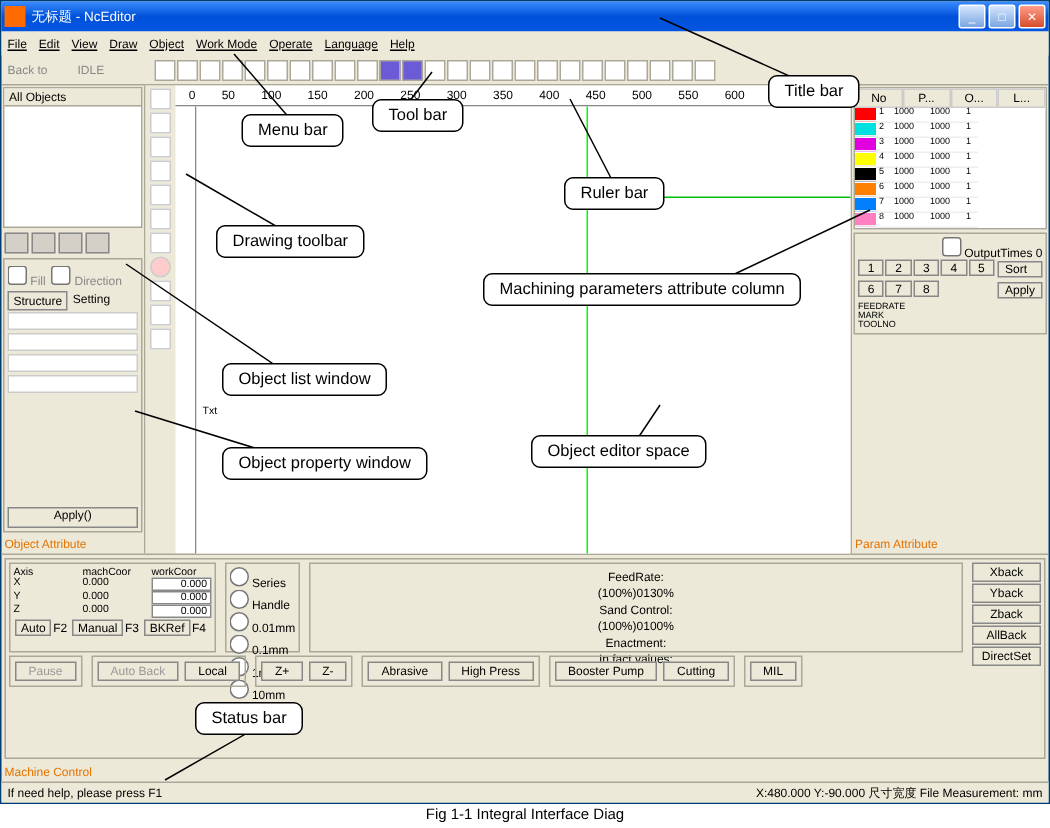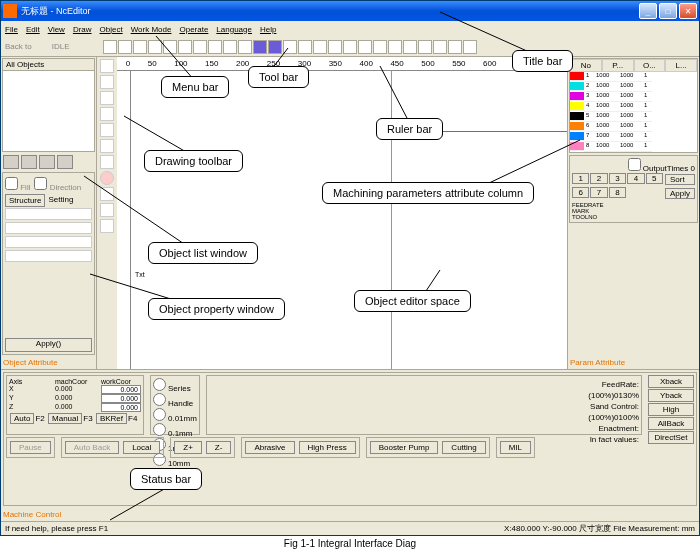--- a/index.html
+++ b/index.html
@@ -54,21 +54,21 @@
 .mc-body { flex: 1; border: 1px solid #aca899; margin: 2px; display: flex; flex-direction: column; padding: 2px; gap: 2px; }
 .mc-top { display: flex; gap: 6px; height: 60px; }
 .axis-tbl { border: 1px solid #aca899; padding: 2px; }
 .axis-tbl .hdr, .axis-tbl .row { display: flex; gap: 6px; }
 .axis-tbl .hdr div, .axis-tbl .row div { width: 40px; font-size: 7px; }
 .axis-tbl .val { border: 1px solid #888; background: #fff; padding: 0 2px; text-align: right; }
 .axis-tbl .btn { border: 1px solid #888; background: #ece9d8; padding: 0 3px; margin: 1px; display: inline-block; }
 .step-sec { border: 1px solid #aca899; padding: 2px; }
 .step-sec label { display: block; font-size: 7px; }
 .feed-sec { border: 1px solid #aca899; padding: 2px; font-size: 7px; flex: 1; }
-.feed-sec .row { display: flex; justify-content: flex-end; margin: 2px 0; }
+.feed-sec .row { display: flex; justify-content: center; margin: 2px 0; }
 .back-btns { display: flex; flex-direction: column; gap: 1px; }
 .back-btns div { width: 46px; border: 1px solid #888; background: #ece9d8; text-align: center; padding: 1px 0; }
 .mc-bot { display: flex; gap: 6px; }
 .ctrl-grp { border: 1px solid #aca899; padding: 3px; display: flex; gap: 4px; }
 .ctrl-grp div { border: 1px solid #888; background: #ece9d8; padding: 1px 8px; }
 .ctrl-grp .dis { color: #999; }
 .mc-label { color: #e57300; padding: 2px; }
 .statusbar { height: 14px; background: #ece9d8; border-top: 1px solid #aca899; display: flex; align-items: center; padding: 0 4px; font-size: 7px; justify-content: space-between; }
 .figcap { width: 700px; text-align: center; padding-top: 2px; font-size: 10px; }
 .callout { position: absolute; background: #fff; border: 1px solid #000; border-radius: 6px; padding: 4px 10px; font-size: 11px; z-index: 100; }
@@ -345,21 +345,21 @@
           <div class="row">
               <span>Enactment:</span>
             </div>
           <div class="row">
               <span>In fact values:</span>
             </div>
         </div>
         <div class="back-btns">
           <div>Xback</div>
           <div>Yback</div>
-          <div>High</div>
+          <div>Zback</div>
           <div>AllBack</div>
           <div>DirectSet</div>
         </div>
       </div>
       <div class="mc-bot">
         <div class="ctrl-grp">
             <div class="dis">Pause</div>
           </div>
         <div class="ctrl-grp">
             <div class="dis">Auto Back</div>

